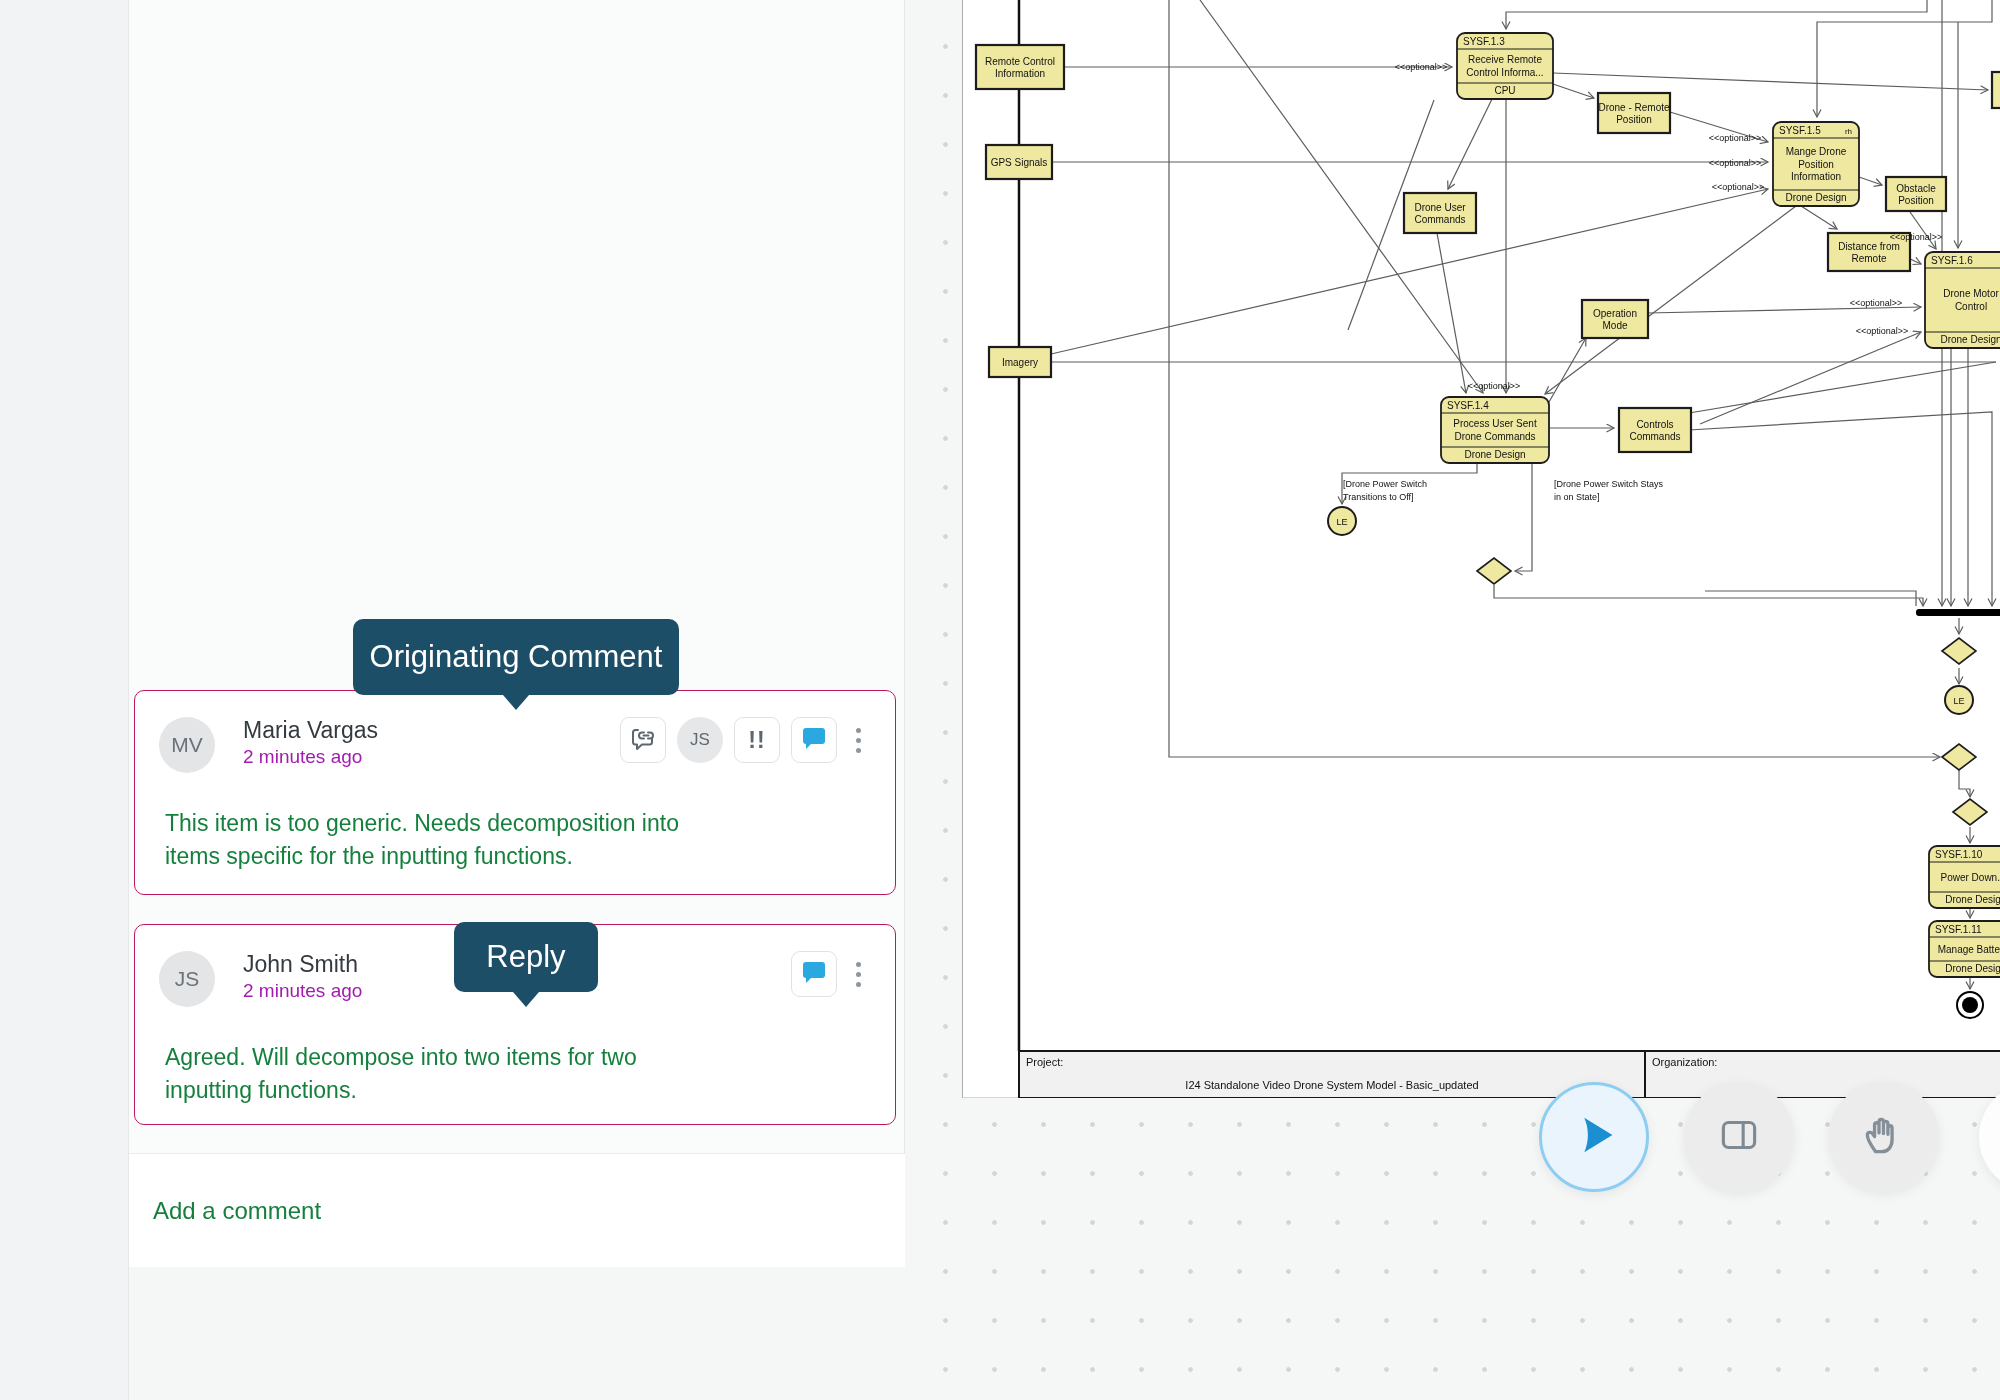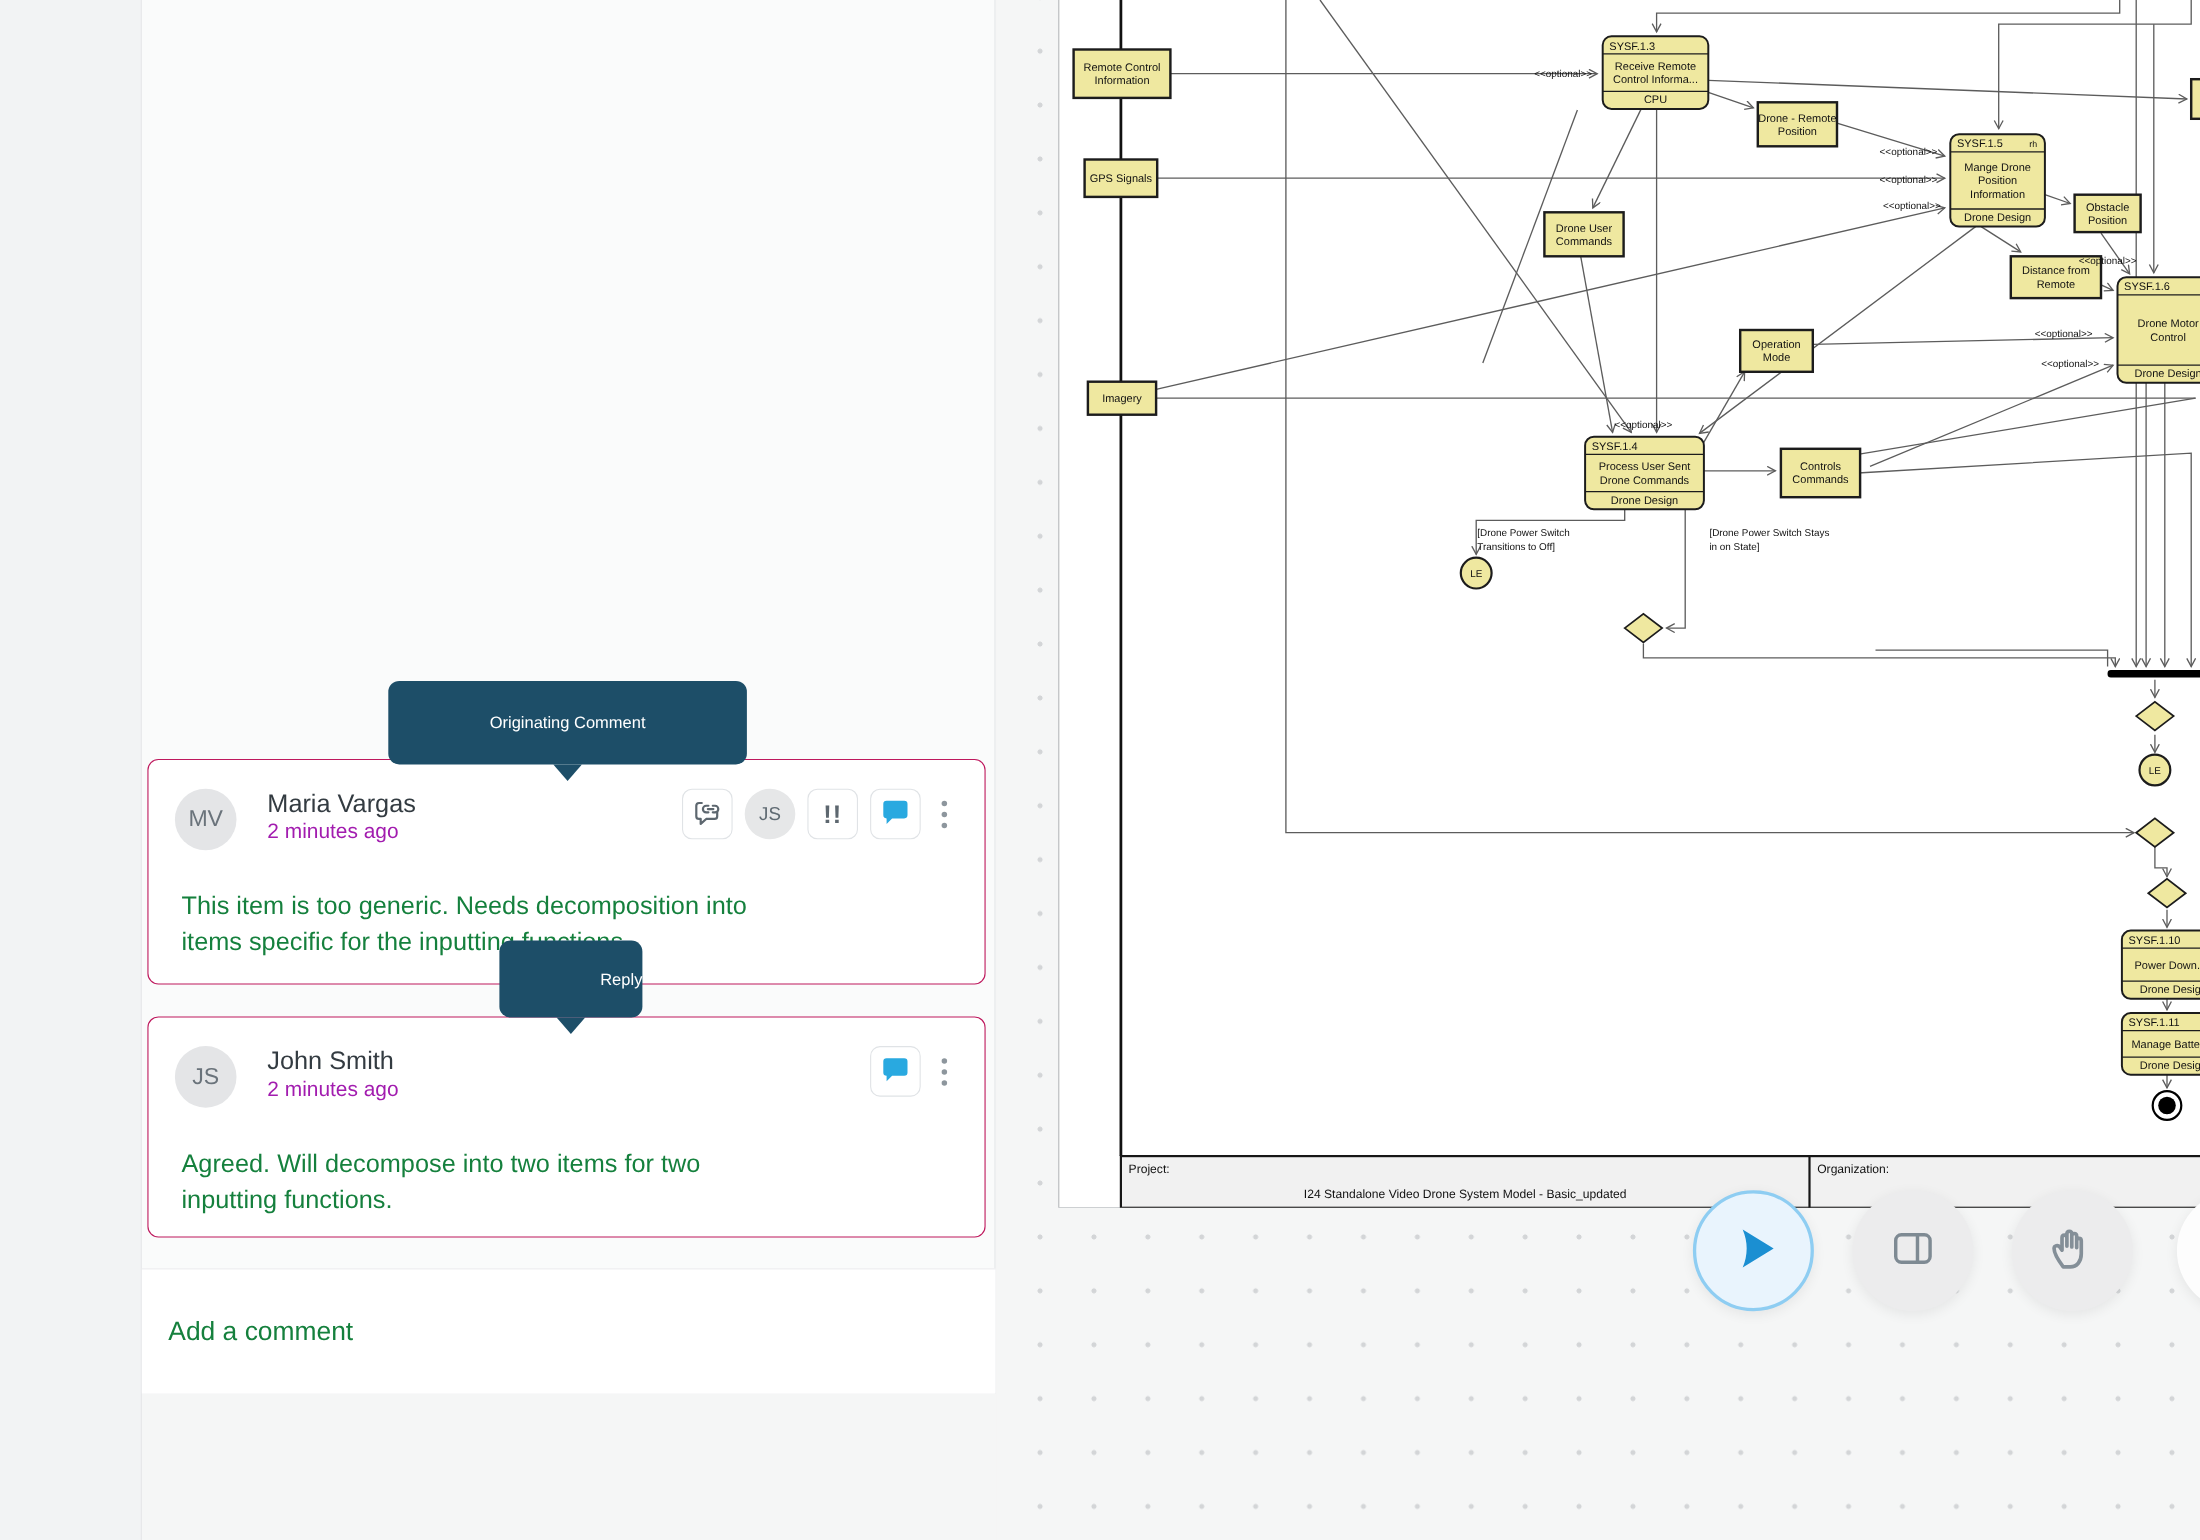--- a/index.html
+++ b/index.html
@@ -29,21 +29,21 @@
   .avatar-sm{width:46px;height:46px;border-radius:50%;background:#e6e7e8;color:#5f6a72;
              font-size:17px;font-weight:500;display:flex;align-items:center;justify-content:center;}
   .priority-glyph{font-size:23px;font-weight:700;color:#5d676f;letter-spacing:1px;}
   .kebab{display:flex;flex-direction:column;gap:5px;padding:8px 6px;margin-left:2px;}
   .kebab i{width:5px;height:5px;border-radius:50%;background:#8d969d;display:block;}
   .card-body{margin:34px 30px 0 30px;font-size:23px;color:#15803d;line-height:33px;
              white-space:pre-line;}
 
   
   .tooltip{position:absolute;background:#1d4e68;color:#ffffff;border-radius:10px;
-           display:flex;align-items:center;justify-content:center;font-size:15px;z-index:6;}
+           display:flex;align-items:center;justify-content:center;font-size:31px;z-index:6;}
   .tooltip:after{content:"";position:absolute;top:100%;left:50%;transform:translateX(-50%);
                  border-left:13px solid transparent;border-right:13px solid transparent;
                  border-top:15px solid #1d4e68;}
 
   
   .composer{position:absolute;left:0;top:1153px;width:776px;height:114px;background:#ffffff;
             border-top:1px solid #ececee;display:flex;align-items:center;box-sizing:border-box;
             padding-left:24px;}
   .composer .ph{font-size:24px;color:#15803d;}
 
@@ -112,21 +112,21 @@
             <i></i>
               <i></i>
               <i></i>
           </div>
         </div>
       </div>
       <div class="card-body">This item is too generic. Needs decomposition into
 items specific for the inputting functions.</div>
     </div>
 
-    <div class="tooltip" style="left:325px;top:855px;width:130px;height:70px;justify-content:flex-end;">
+    <div class="tooltip" style="left:325px;top:922px;width:144px;height:70px;">
       <span>Reply</span>
     </div>
 
     <div class="card" style="top:924px;height:201px;">
       <div class="card-head">
         <div class="avatar-lg">
           <span>JS</span>
         </div>
         <div class="who">
           <div class="name">John Smith</div>

